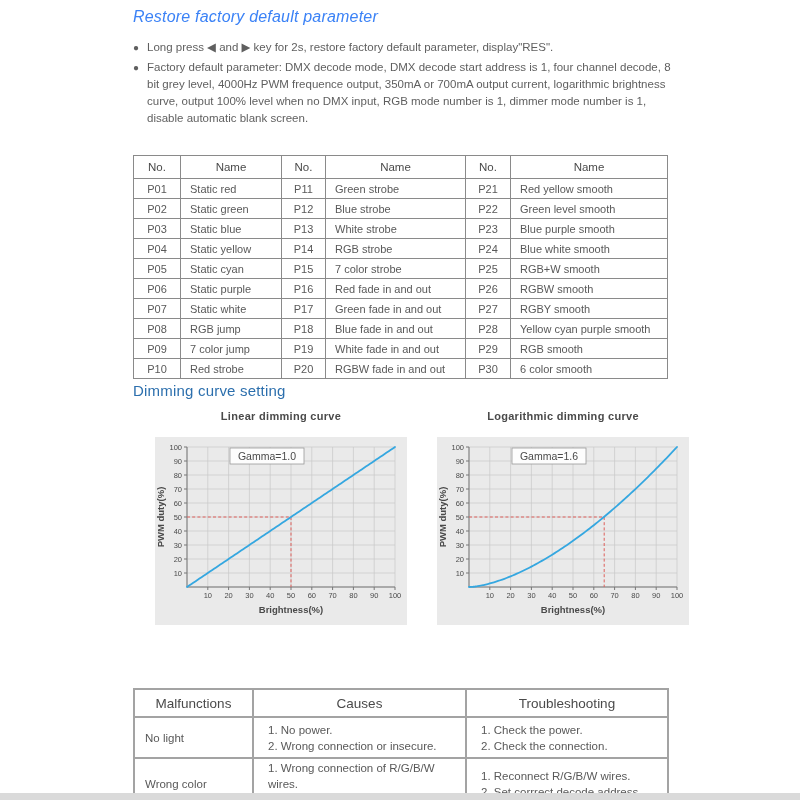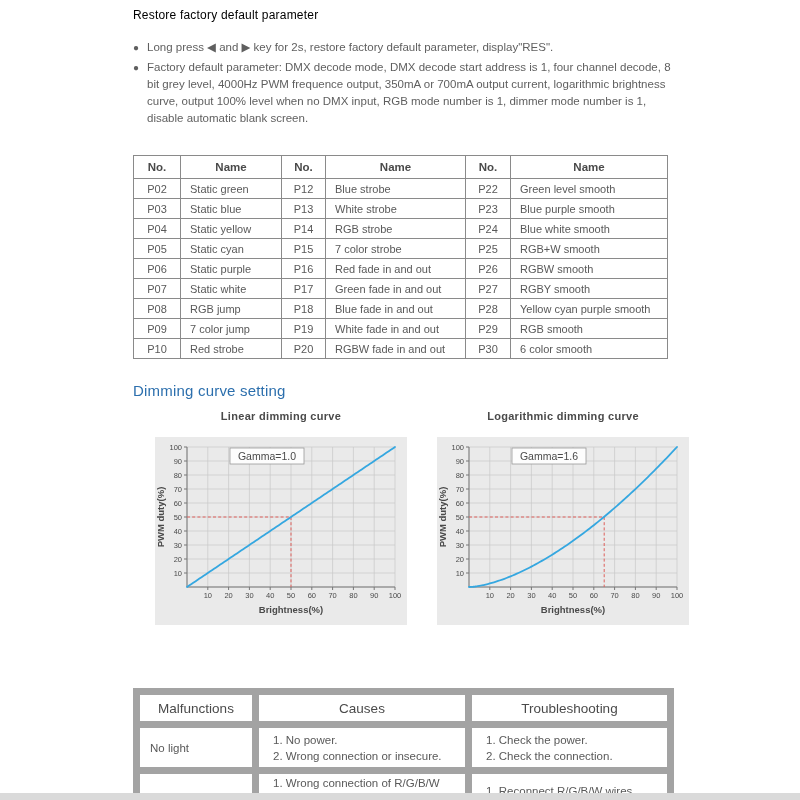--- a/index.html
+++ b/index.html
@@ -2,21 +2,21 @@
 <html><head>
 <meta charset="utf-8">
 <style>
   html,body { margin:0; padding:0; background:#ffffff; }
   .page {
     position:relative; width:800px; height:800px; background:#ffffff;
     font-family:"Liberation Sans", sans-serif; color:#595959; overflow:hidden;
   }
   .h-dark {
     position:absolute; left:133px; top:8px;
-    font-size:12px; color:#000000; font-weight:500; letter-spacing:0.2px;
+    font-size:16px; color:#3b82f6; font-weight:500; letter-spacing:0.2px;font-style:italic;
   }
   .h-blue {
     position:absolute; left:133px;
     font-size:15px; color:#2c6fad; font-weight:500; letter-spacing:0.2px;
   }
   #h-rgb   { top:130px; }
   #h-dim   { top:382px; }
   #h-mal   { top:649px; }
 
   .bullets {
@@ -28,40 +28,40 @@
   .bullets li .dot {
     position:absolute; left:0; top:0; font-size:10px; color:#5f5f5f;
   }
 
   table.mode-table {
     position:absolute; left:133px; top:155px; width:534px;
     border-collapse:collapse; font-size:11px; color:#595959;
     table-layout:fixed;
   }
   .mode-table th, .mode-table td { border:1px solid #8a8a8a; }
-  .mode-table th { height:20px; font-size:11.5px; font-weight:700; color:#4a4a4a; text-align:center; }
+  .mode-table th { height:20px; font-size:11.5px; font-weight:400; color:#4a4a4a; text-align:center; }
   .mode-table td { height:17px; }
   .mode-table td.c-no { text-align:center; }
   .mode-table td.c-name { text-align:left; padding-left:9px; }
 
   .chart-title {
     position:absolute; top:410px; width:252px; text-align:center;
     font-size:11px; font-weight:bold; color:#4a4a4a; letter-spacing:0.3px;
   }
   #title-0 { left:155px; }
   #title-1 { left:437px; }
   .chart { position:absolute; top:437px; width:252px; height:188px; }
   #chart-0 { left:155px; }
   #chart-1 { left:437px; }
 
   table.trouble-table {
     position:absolute; left:133px; top:688px; width:534px;
     border-collapse:collapse; color:#595959; table-layout:fixed;
   }
-  .trouble-table th, .trouble-table td { border:7px solid #a3a3a3; }
+  .trouble-table th, .trouble-table td { border:2px solid #a3a3a3; }
   .trouble-table th { height:24px; font-size:13.5px; font-weight:500; color:#4a4a4a; text-align:center; }
   .trouble-table td { height:37px; font-size:11.5px; vertical-align:middle; }
   .trouble-table td.mal { padding-left:10px; }
   .trouble-table td.lines { padding-left:14px; line-height:16px;margin-left:28px; }
 
   .bottom-band {
     position:absolute; left:0; top:793px; width:800px; height:7px; background:#dadada;
   }
 </style>
 </head>
@@ -96,20 +96,28 @@
       <tr>
         <th>No.</th>
         <th>Name</th>
         <th>No.</th>
         <th>Name</th>
         <th>No.</th>
         <th>Name</th>
       </tr>
     </thead>
     <tbody id="mode-tbody">
+        <tr>
+          <td class="c-no">P01</td>
+          <td class="c-name">Static red</td>
+          <td class="c-no">P11</td>
+          <td class="c-name">Green strobe</td>
+          <td class="c-no">P21</td>
+          <td class="c-name">Red yellow smooth</td>
+        </tr>
         <tr>
           <td class="c-no">P02</td>
           <td class="c-name">Static green</td>
           <td class="c-no">P12</td>
           <td class="c-name">Blue strobe</td>
           <td class="c-no">P22</td>
           <td class="c-name">Green level smooth</td>
         </tr>
         <tr>
           <td class="c-no">P03</td>

